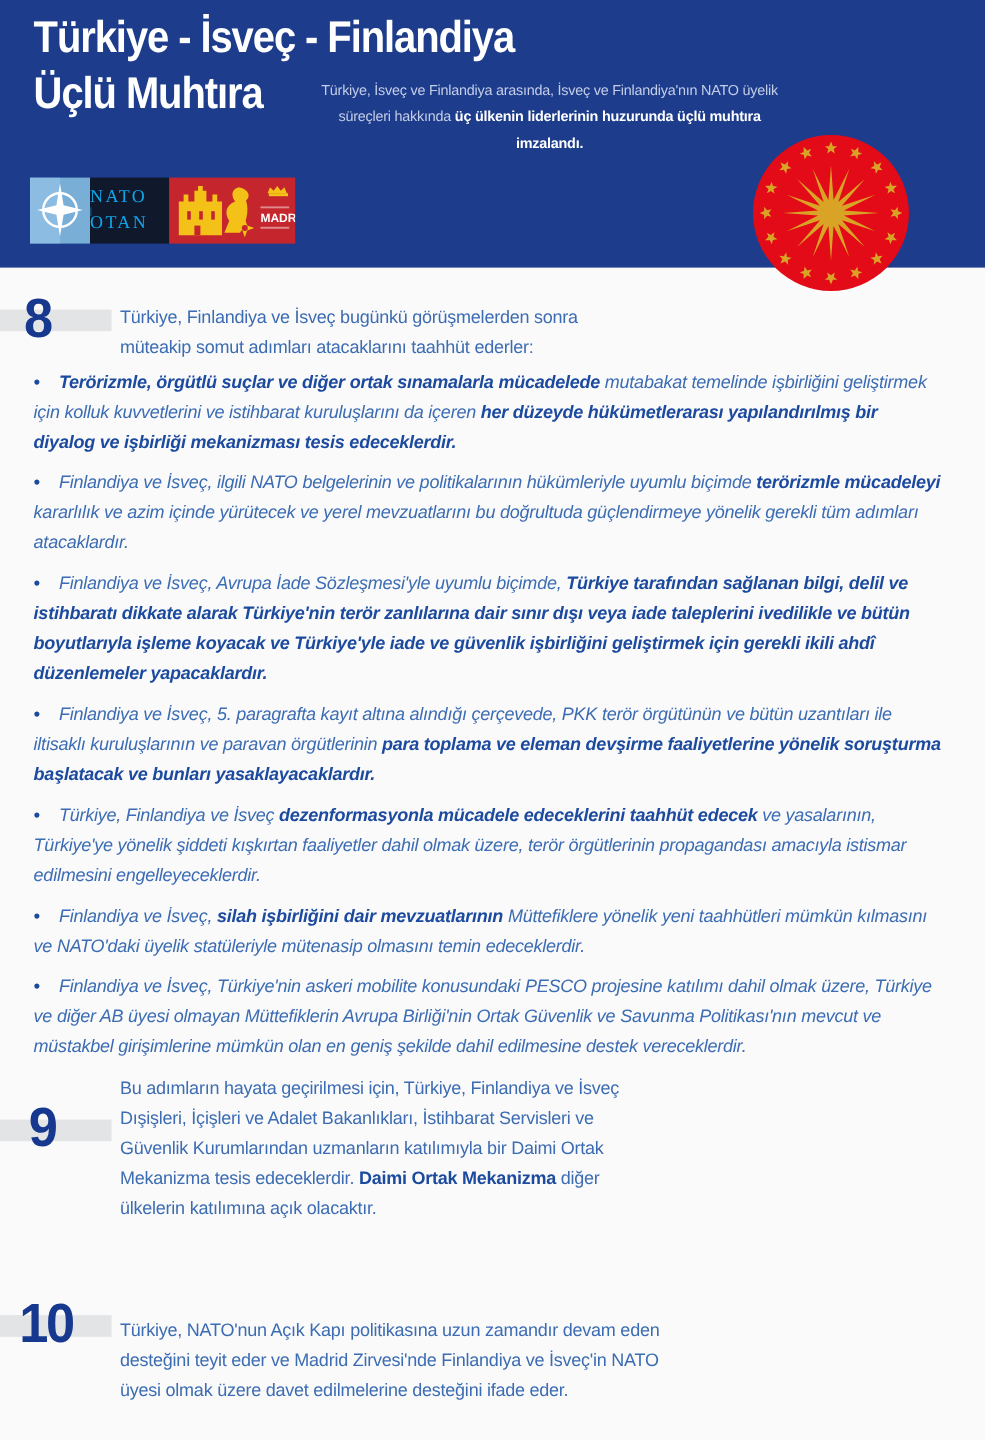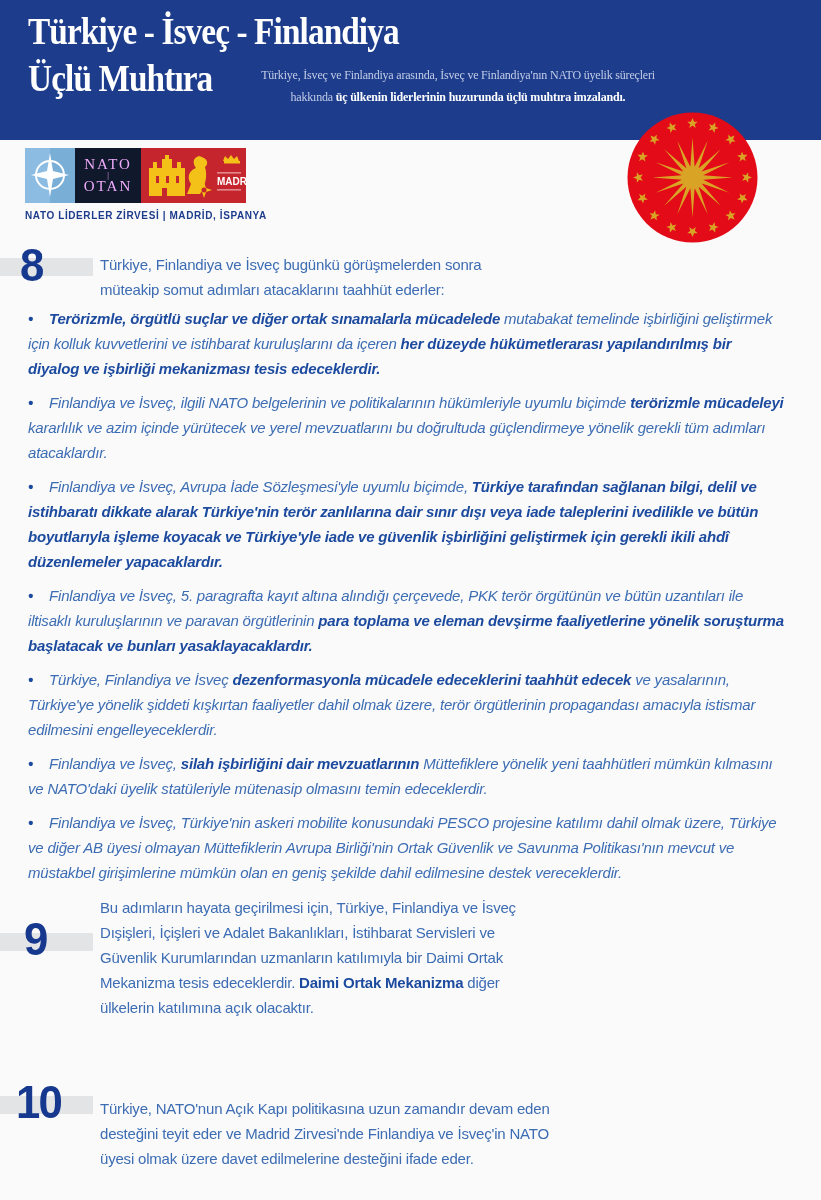--- a/index.html
+++ b/index.html
@@ -1,34 +1,34 @@
 <!DOCTYPE html>
 <html lang="tr"><head>
 <meta charset="utf-8">
 <style>
   html,body{margin:0;padding:0;}
   body{background:#e9e9e9;font-family:"Liberation Sans","DejaVu Sans",sans-serif;}
   .page{position:relative;width:821px;height:1200px;margin:0 auto;background:#fafafa;overflow:hidden;}
 
   
-  .header{position:absolute;left:0;top:0;width:821px;height:140px;background:#1d3c8c;font-family:Liberation Serif, serif;}
+  .header{position:absolute;left:0;top:0;width:821px;height:223px;background:#1d3c8c;}
   .title{position:absolute;left:28px;color:#ffffff;font-weight:bold;font-size:37px;
          letter-spacing:-1px;transform:scaleX(.9);transform-origin:left top;white-space:nowrap;}
   .title.l1{top:10px;}
   .title.l2{top:57px;}
   .subtitle{position:absolute;left:258px;top:64px;width:400px;font-size:12px;line-height:22px;
             color:#c3cde7;letter-spacing:-0.2px;text-align:center;}
   .subtitle .b{color:#ffffff;font-weight:bold;}
 
   
   .logos{position:absolute;left:25px;top:148px;height:55px;display:flex;}
   .logo-box{height:55px;}
   .nato-compass{width:50px;background:#79aed7;position:relative;}
-  .nato-text{width:66px;background:#10182b;color:#f0abfc;display:flex;flex-direction:column;
-             align-items:center;justify-content:center;font-family:"Liberation Serif","DejaVu Serif",serif;
+  .nato-text{width:66px;background:#10182b;color:#0ea5e9;display:flex;flex-direction:column;
+             justify-content:center;font-family:"Liberation Serif","DejaVu Serif",serif;
              font-size:15px;letter-spacing:2px;line-height:15px;}
   .nato-text .sep{font-size:8px;line-height:7px;letter-spacing:0;}
   .madrid{width:105px;background:#c5252c;position:relative;}
   .logo-caption{position:absolute;left:25px;top:210px;font-size:10px;font-weight:bold;
                 color:#1d3c8c;letter-spacing:0.6px;white-space:nowrap;}
 
   
   .seal{position:absolute;left:627px;top:112px;width:131px;height:131px;}
 
   

